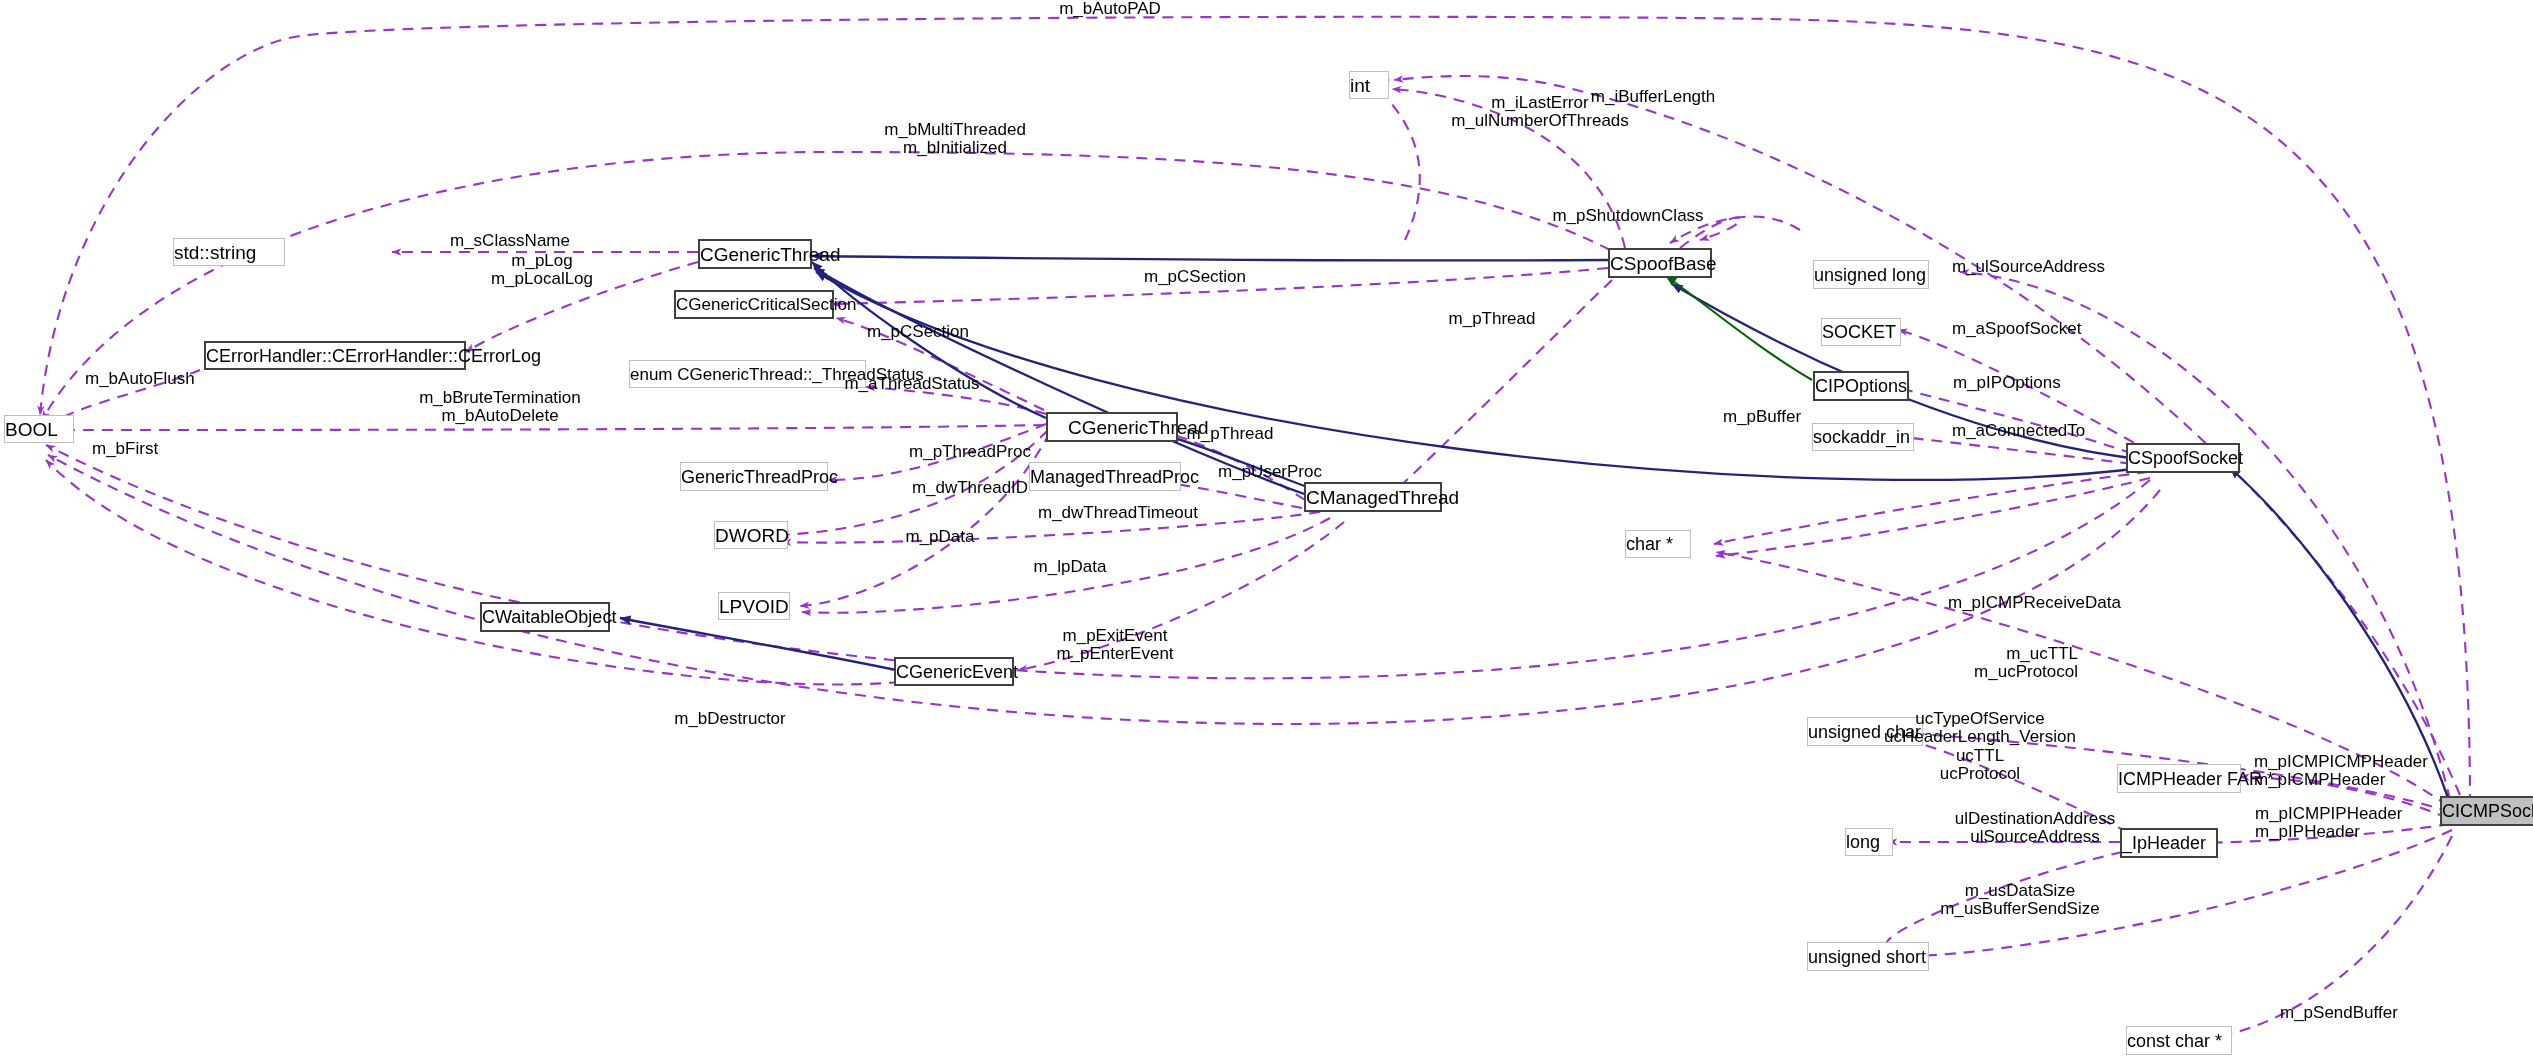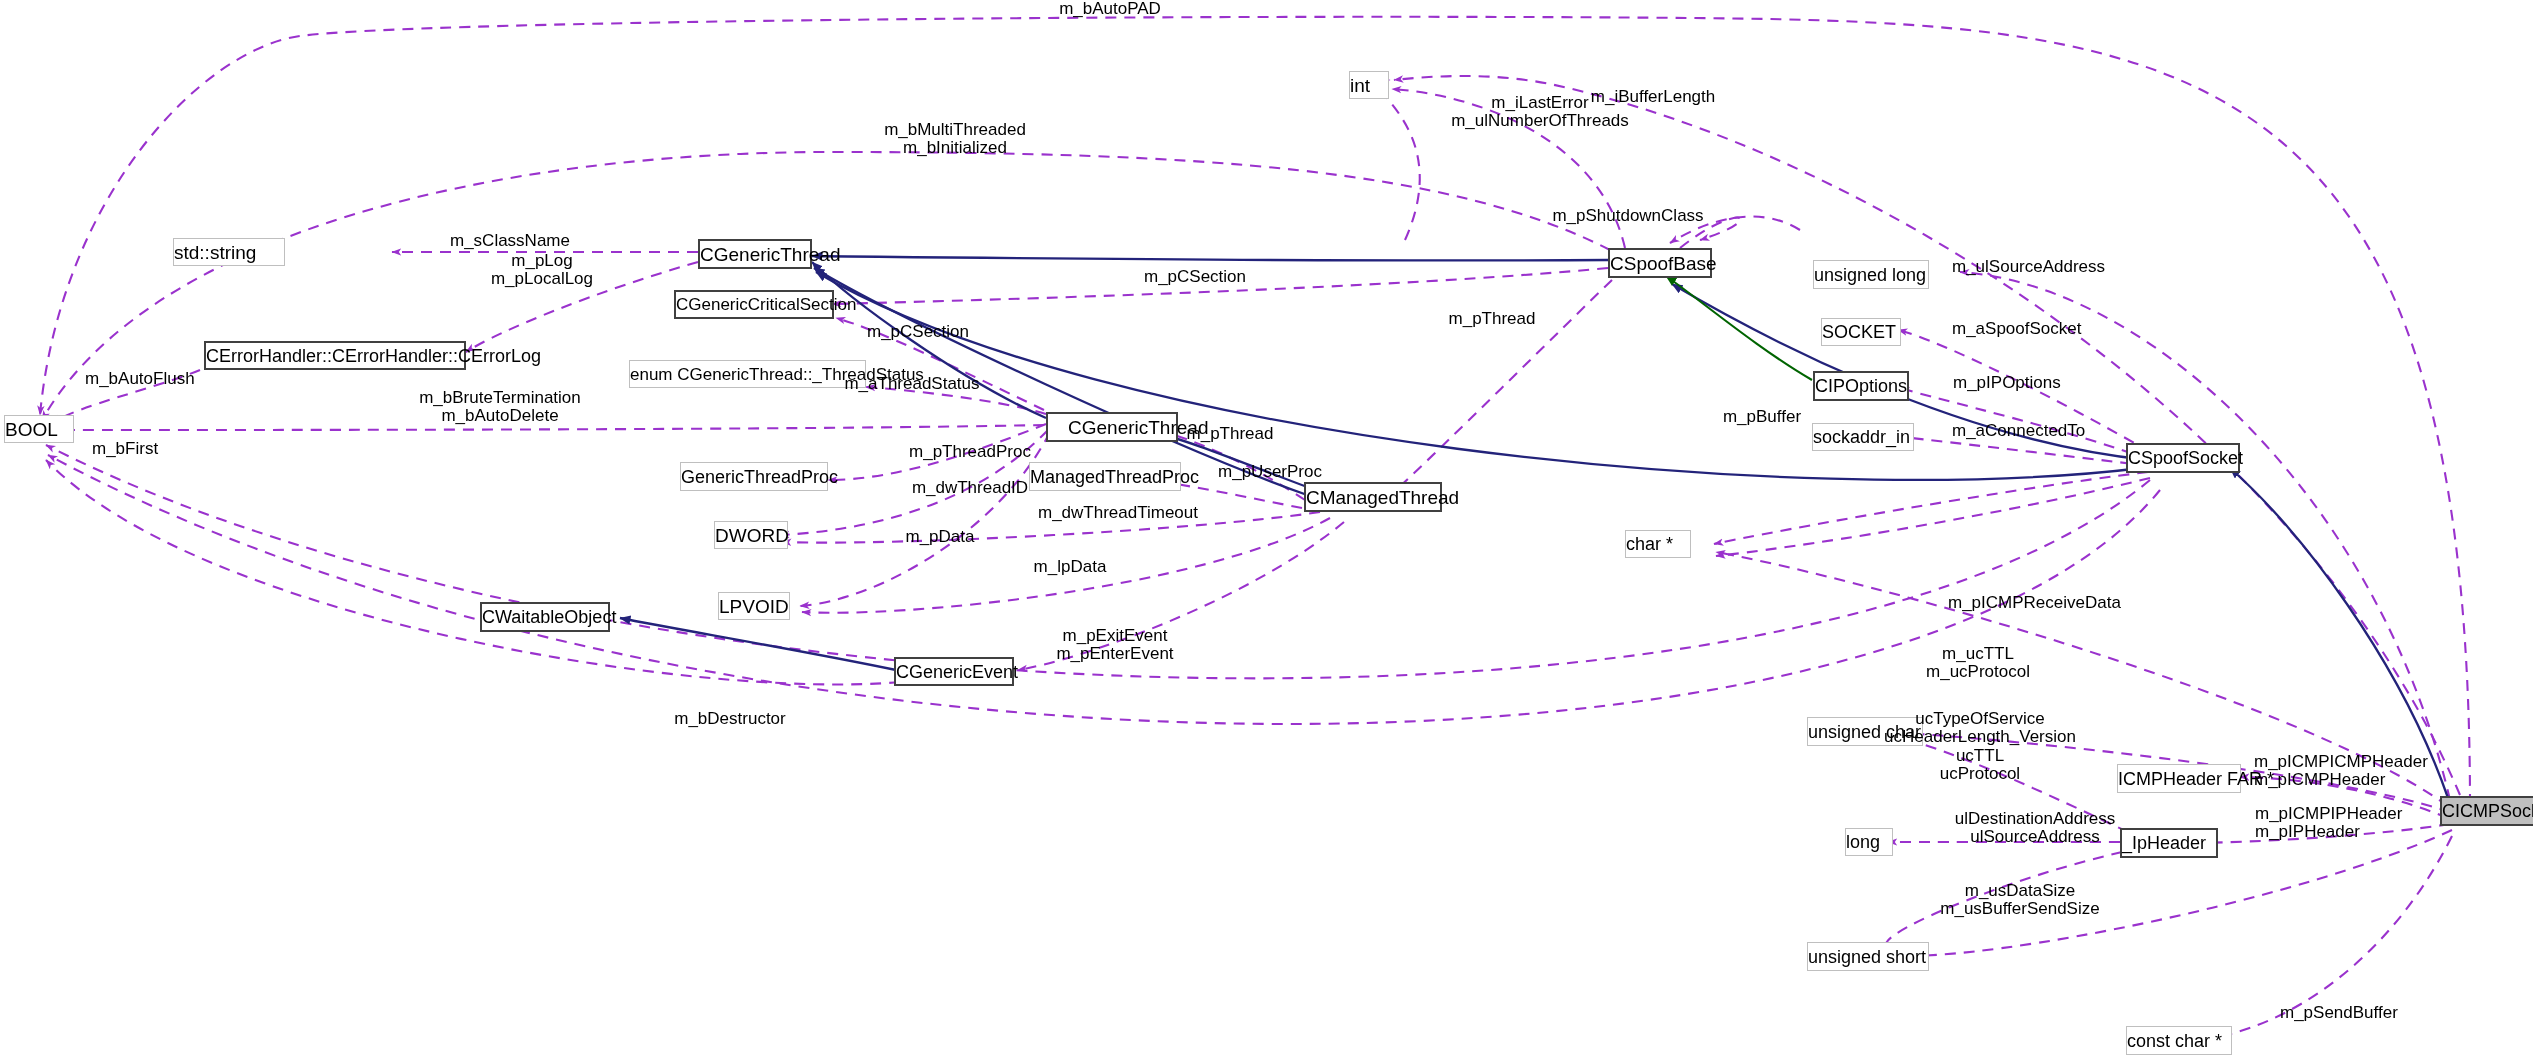--- a/index.html
+++ b/index.html
@@ -357,21 +357,21 @@
   <div class="edge-label left" style="left:1952px; top:320px; width:230px; font-size:17px;">m_aSpoofSocket</div>
 
   <div class="edge-label left" style="left:1953px; top:374px; width:210px; font-size:17px;">m_pIPOptions</div>
 
   <div class="edge-label left" style="left:1952px; top:422px; width:230px; font-size:17px;">m_aConnectedTo</div>
 
   <div class="edge-label" style="left:1682px; top:408px; width:160px; font-size:17px;">m_pBuffer</div>
 
   <div class="edge-label left" style="left:1948px; top:594px; width:250px; font-size:17px;">m_pICMPReceiveData</div>
 
-  <div class="edge-label" style="left:1878px; top:645px; width:200px; font-size:17px;">m_ucTTL<br>m_ucProtocol</div>
+  <div class="edge-label" style="left:1878px; top:645px; width:200px; font-size:17px;text-align:right;">m_ucTTL<br>m_ucProtocol</div>
 
   <div class="edge-label" style="left:1855px; top:710px; width:250px; font-size:17px;">ucTypeOfService<br>ucHeaderLength_Version<br>ucTTL<br>ucProtocol</div>
 
   <div class="edge-label left" style="left:2254px; top:753px; width:250px; font-size:17px;">m_pICMPICMPHeader<br>m_pICMPHeader</div>
 
   <div class="edge-label" style="left:1910px; top:810px; width:250px; font-size:17px;">ulDestinationAddress<br>ulSourceAddress</div>
 
 
   <div class="edge-label left" style="left:2255px; top:805px; width:250px; font-size:17px;">m_pICMPIPHeader<br>m_pIPHeader</div>
 

